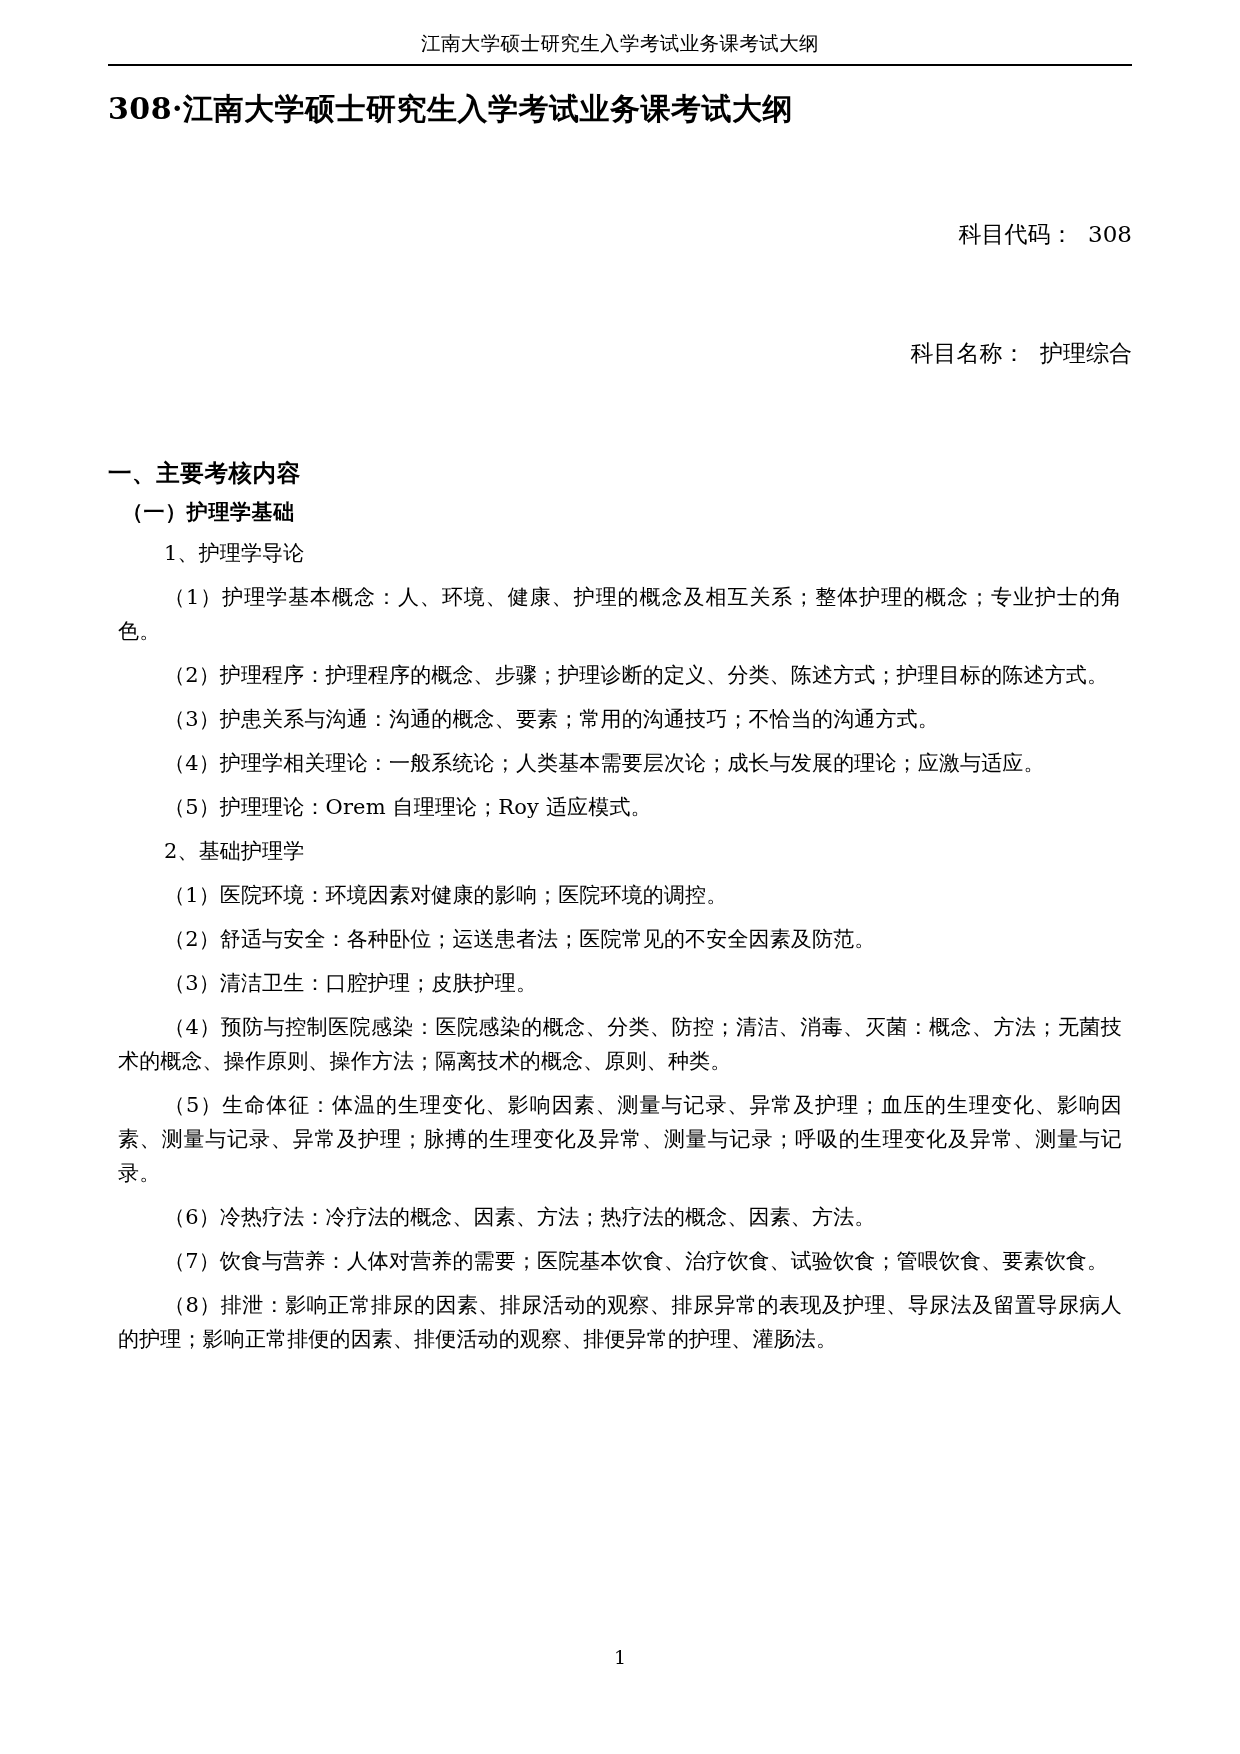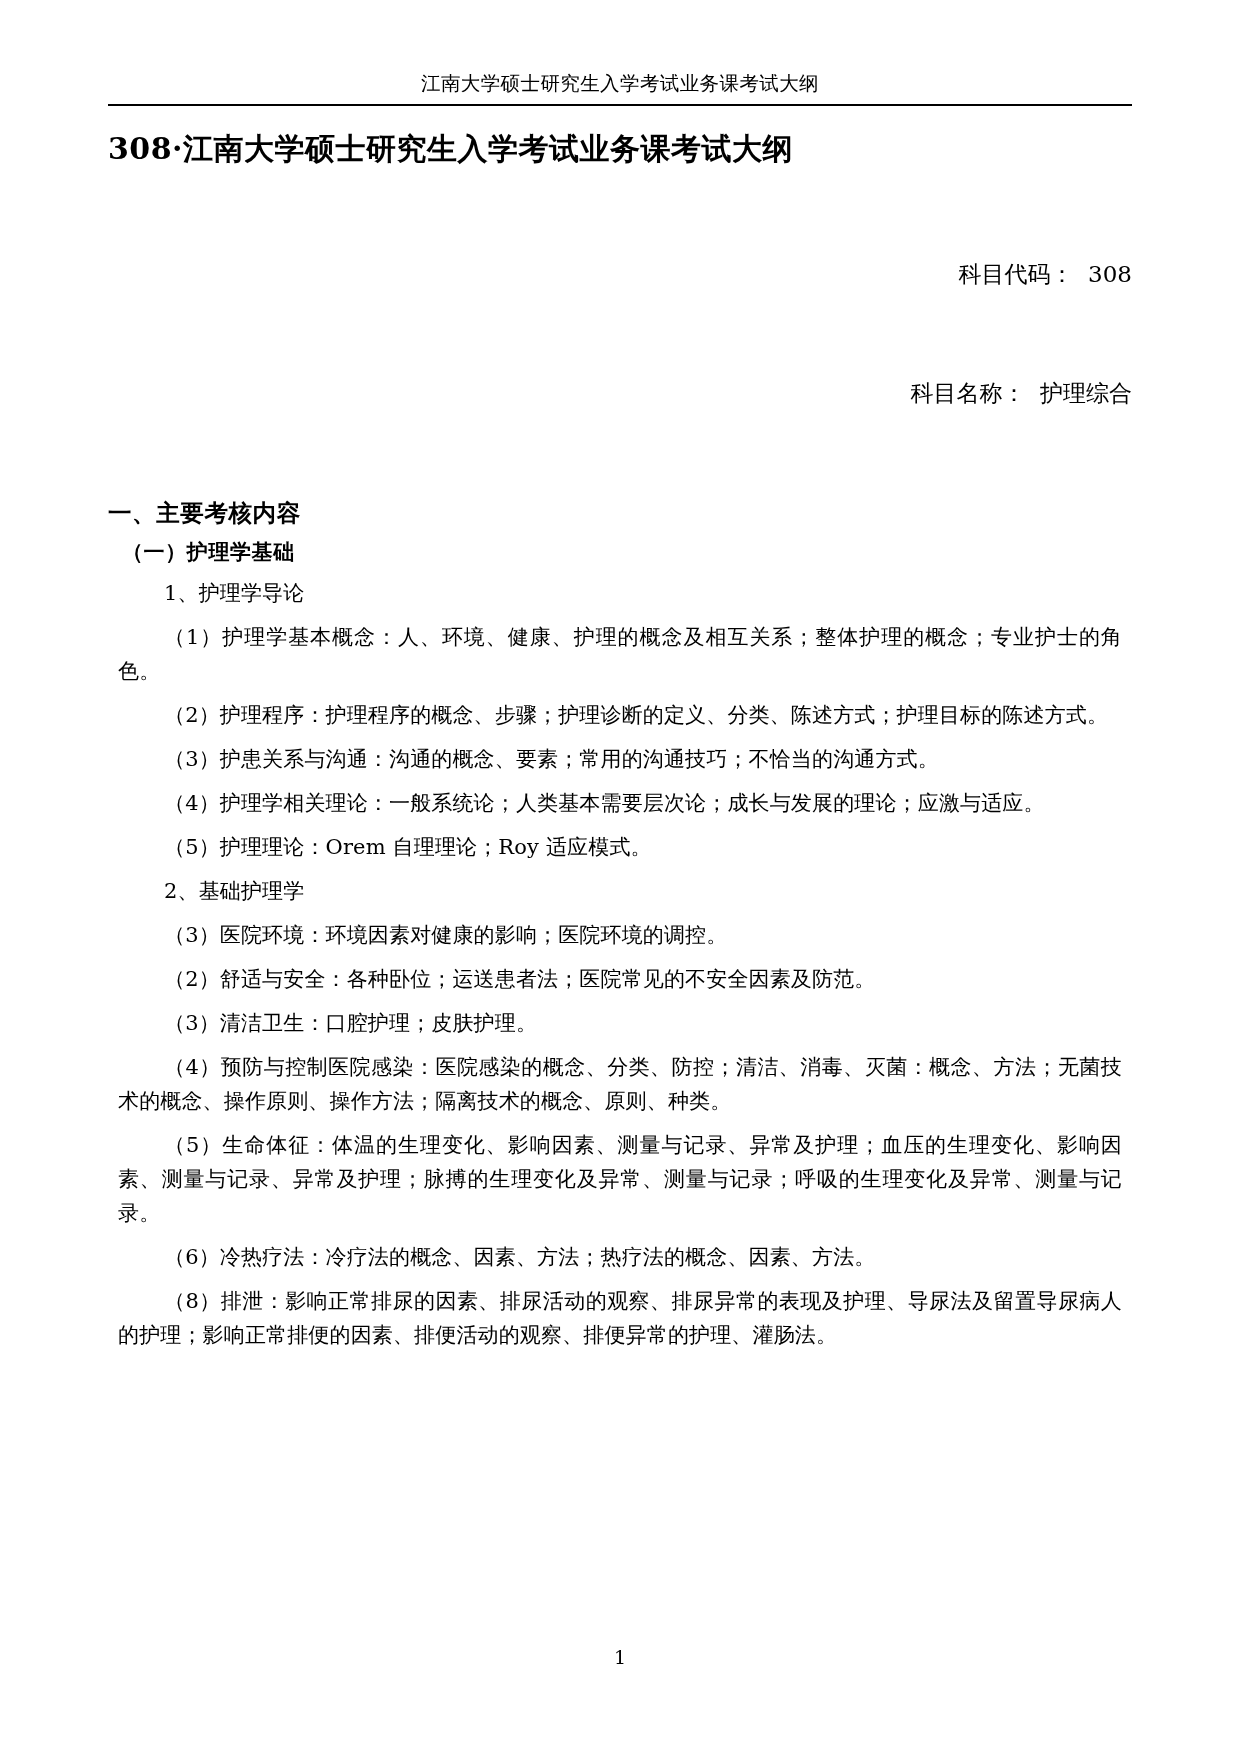--- a/index.html
+++ b/index.html
@@ -23,21 +23,21 @@
   }
   .content-col {
     position: absolute;
     left: 108px;
     top: 0;
     width: 1024px;
   }
 
   
   .running-header {
-    padding-top: 72px;
+    padding-top: 32px;
     text-align: center;
     font-size: 19.5px;
     line-height: 1.2;
     letter-spacing: 0.4px;
     font-family: "DejaVu Serif", "Liberation Serif", serif;
   }
   .header-rule {
     margin-top: 9px;
     border: 0;
     border-top: 2.2px solid #000;
@@ -138,26 +138,27 @@
       <p class="para indent">1、护理学导论</p>
       <p class="para indent">（1）护理学基本概念：人、环境、健康、护理的概念及相互关系；整体护理的概念；专业护士的角色。</p>
       <p class="para indent">（2）护理程序：护理程序的概念、步骤；护理诊断的定义、分类、陈述方式；护理目标的陈述方式。</p>
       <p class="para indent">（3）护患关系与沟通：沟通的概念、要素；常用的沟通技巧；不恰当的沟通方式。</p>
       <p class="para indent">（4）护理学相关理论：一般系统论；人类基本需要层次论；成长与发展的理论；应激与适应。</p>
       <p class="para indent">（5）护理理论：Orem 自理理论；Roy 适应模式。</p>
     </div>
 
     <div class="list-level-1">
       <p class="para indent">2、基础护理学</p>
-      <p class="para indent">（3）医院环境：环境因素对健康的影响；医院环境的调控。</p>
+      <p class="para indent">（1）医院环境：环境因素对健康的影响；医院环境的调控。</p>
       <p class="para indent">（2）舒适与安全：各种卧位；运送患者法；医院常见的不安全因素及防范。</p>
       <p class="para indent">（3）清洁卫生：口腔护理；皮肤护理。</p>
       <p class="para indent">（4）预防与控制医院感染：医院感染的概念、分类、防控；清洁、消毒、灭菌：概念、方法；无菌技术的概念、操作原则、操作方法；隔离技术的概念、原则、种类。</p>
       <p class="para indent">（5）生命体征：体温的生理变化、影响因素、测量与记录、异常及护理；血压的生理变化、影响因素、测量与记录、异常及护理；脉搏的生理变化及异常、测量与记录；呼吸的生理变化及异常、测量与记录。</p>
       <p class="para indent">（6）冷热疗法：冷疗法的概念、因素、方法；热疗法的概念、因素、方法。</p>
+      <p class="para indent">（7）饮食与营养：人体对营养的需要；医院基本饮食、治疗饮食、试验饮食；管喂饮食、要素饮食。</p>
       <p class="para indent">（8）排泄：影响正常排尿的因素、排尿活动的观察、排尿异常的表现及护理、导尿法及留置导尿病人的护理；影响正常排便的因素、排便活动的观察、排便异常的护理、灌肠法。</p>
     </div>
 
   </div>
 
   <div class="page-number">1</div>
 
 </div>
 
 </body></html>

